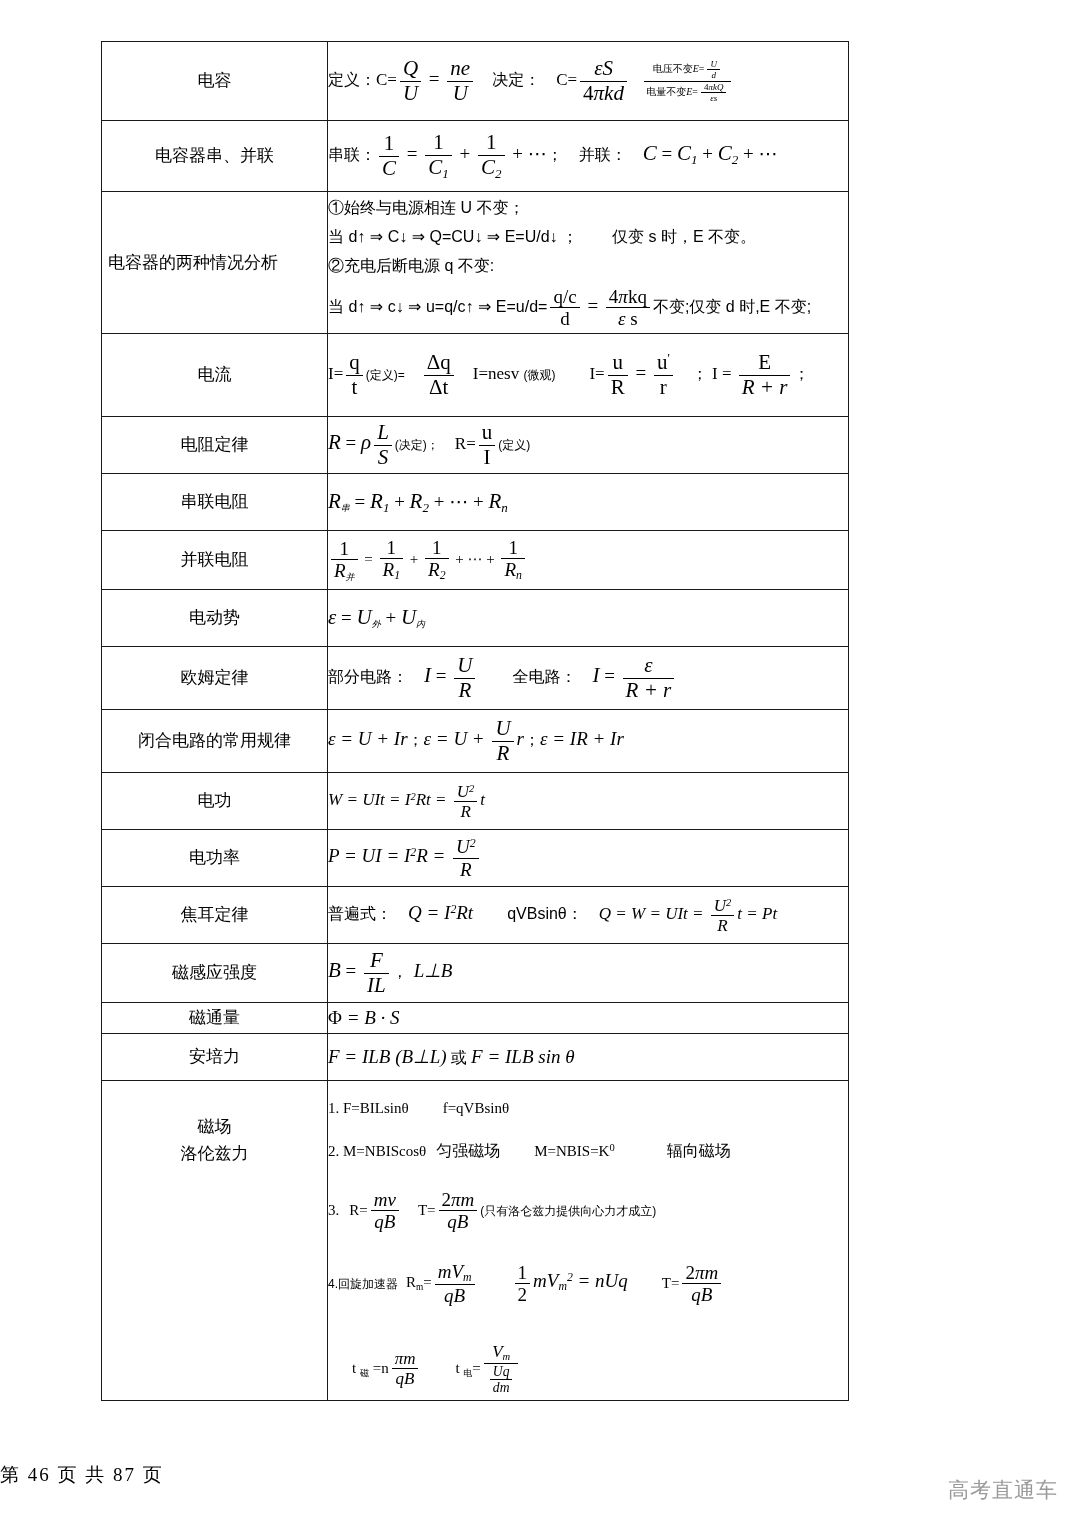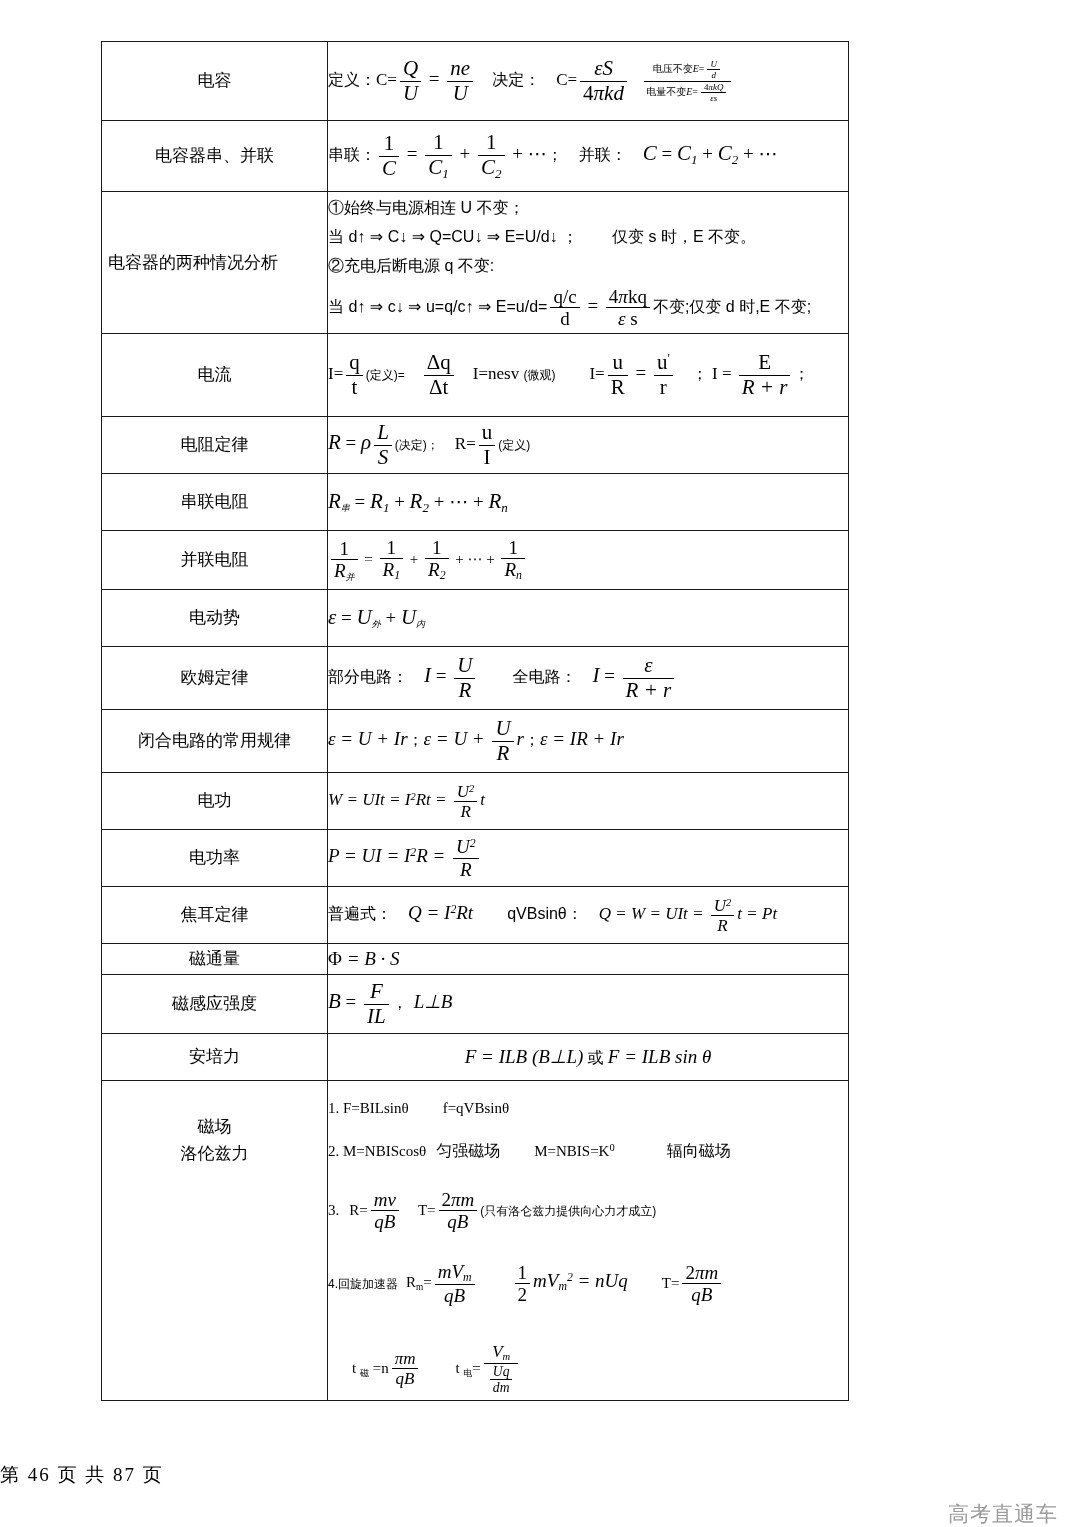--- a/index.html
+++ b/index.html
@@ -90,21 +90,20 @@
     letter-spacing:2px;
     color:#000;
   }
   .watermark{
     position:absolute;
     right:22px; top:1476px;
     font-family:"Liberation Sans", sans-serif;
     font-size:21px;
     color:#9a9a9a;
     letter-spacing:1px;
-    margin-top:24px;
   }
 </style>
 </head>
 <body>
 
 <div class="page">
 
   <table class="formula-table">
 
     <tbody>
@@ -204,36 +203,36 @@
     </tr>
 
     <tr>
       <td class="label-cell">焦耳定律</td>
       <td class="content-cell" style="height:56px;">
         <span class="cn">普遍式：</span><span class="sp"></span><span class="math med it">Q = I<sup>2</sup>Rt</span><span class="sp-lg"></span><span class="cn">qVBsinθ：</span><span class="sp"></span><span class="math it">Q = W = UIt = </span><span class="frac"><span class="num it">U<sup>2</sup></span><span class="den it">R</span></span><span class="math it">t = Pt</span>
       </td>
     </tr>
 
     <tr>
+      <td class="label-cell">磁感应强度</td>
+      <td class="content-cell" style="height:58px;">
+        <span class="math big it">B</span><span class="math med"> = </span><span class="frac big"><span class="num it">F</span><span class="den it">IL</span></span><span class="cn">，</span><span class="sp" style="width:6px;"></span><span class="math med it">L⊥B</span>
+      </td>
+    </tr>
+
+    <tr>
       <td class="label-cell">磁通量</td>
       <td class="content-cell" style="height:30px;">
         <span class="math med">Φ <span class="it">= B · S</span></span>
       </td>
     </tr>
 
     <tr>
-      <td class="label-cell">磁感应强度</td>
-      <td class="content-cell" style="height:58px;">
-        <span class="math big it">B</span><span class="math med"> = </span><span class="frac big"><span class="num it">F</span><span class="den it">IL</span></span><span class="cn">，</span><span class="sp" style="width:6px;"></span><span class="math med it">L⊥B</span>
-      </td>
-    </tr>
-
-    <tr>
       <td class="label-cell">安培力</td>
-      <td class="content-cell" style="height:46px;text-align:center;">
+      <td class="content-cell" style="height:46px;">
         <span class="math med it">F = ILB </span><span class="math med it">(B⊥L)</span> <span class="cn">或</span> <span class="math med it">F = ILB sin θ</span>
       </td>
     </tr>
 
     <tr>
       <td class="label-cell" style="vertical-align:top;padding-top:32px;text-align:center;">
         <span style="display:block;">磁场</span>
         <span style="display:block;">洛伦兹力</span>
       </td>
       <td class="content-cell" style="height:268px;vertical-align:top;padding-top:10px;">

